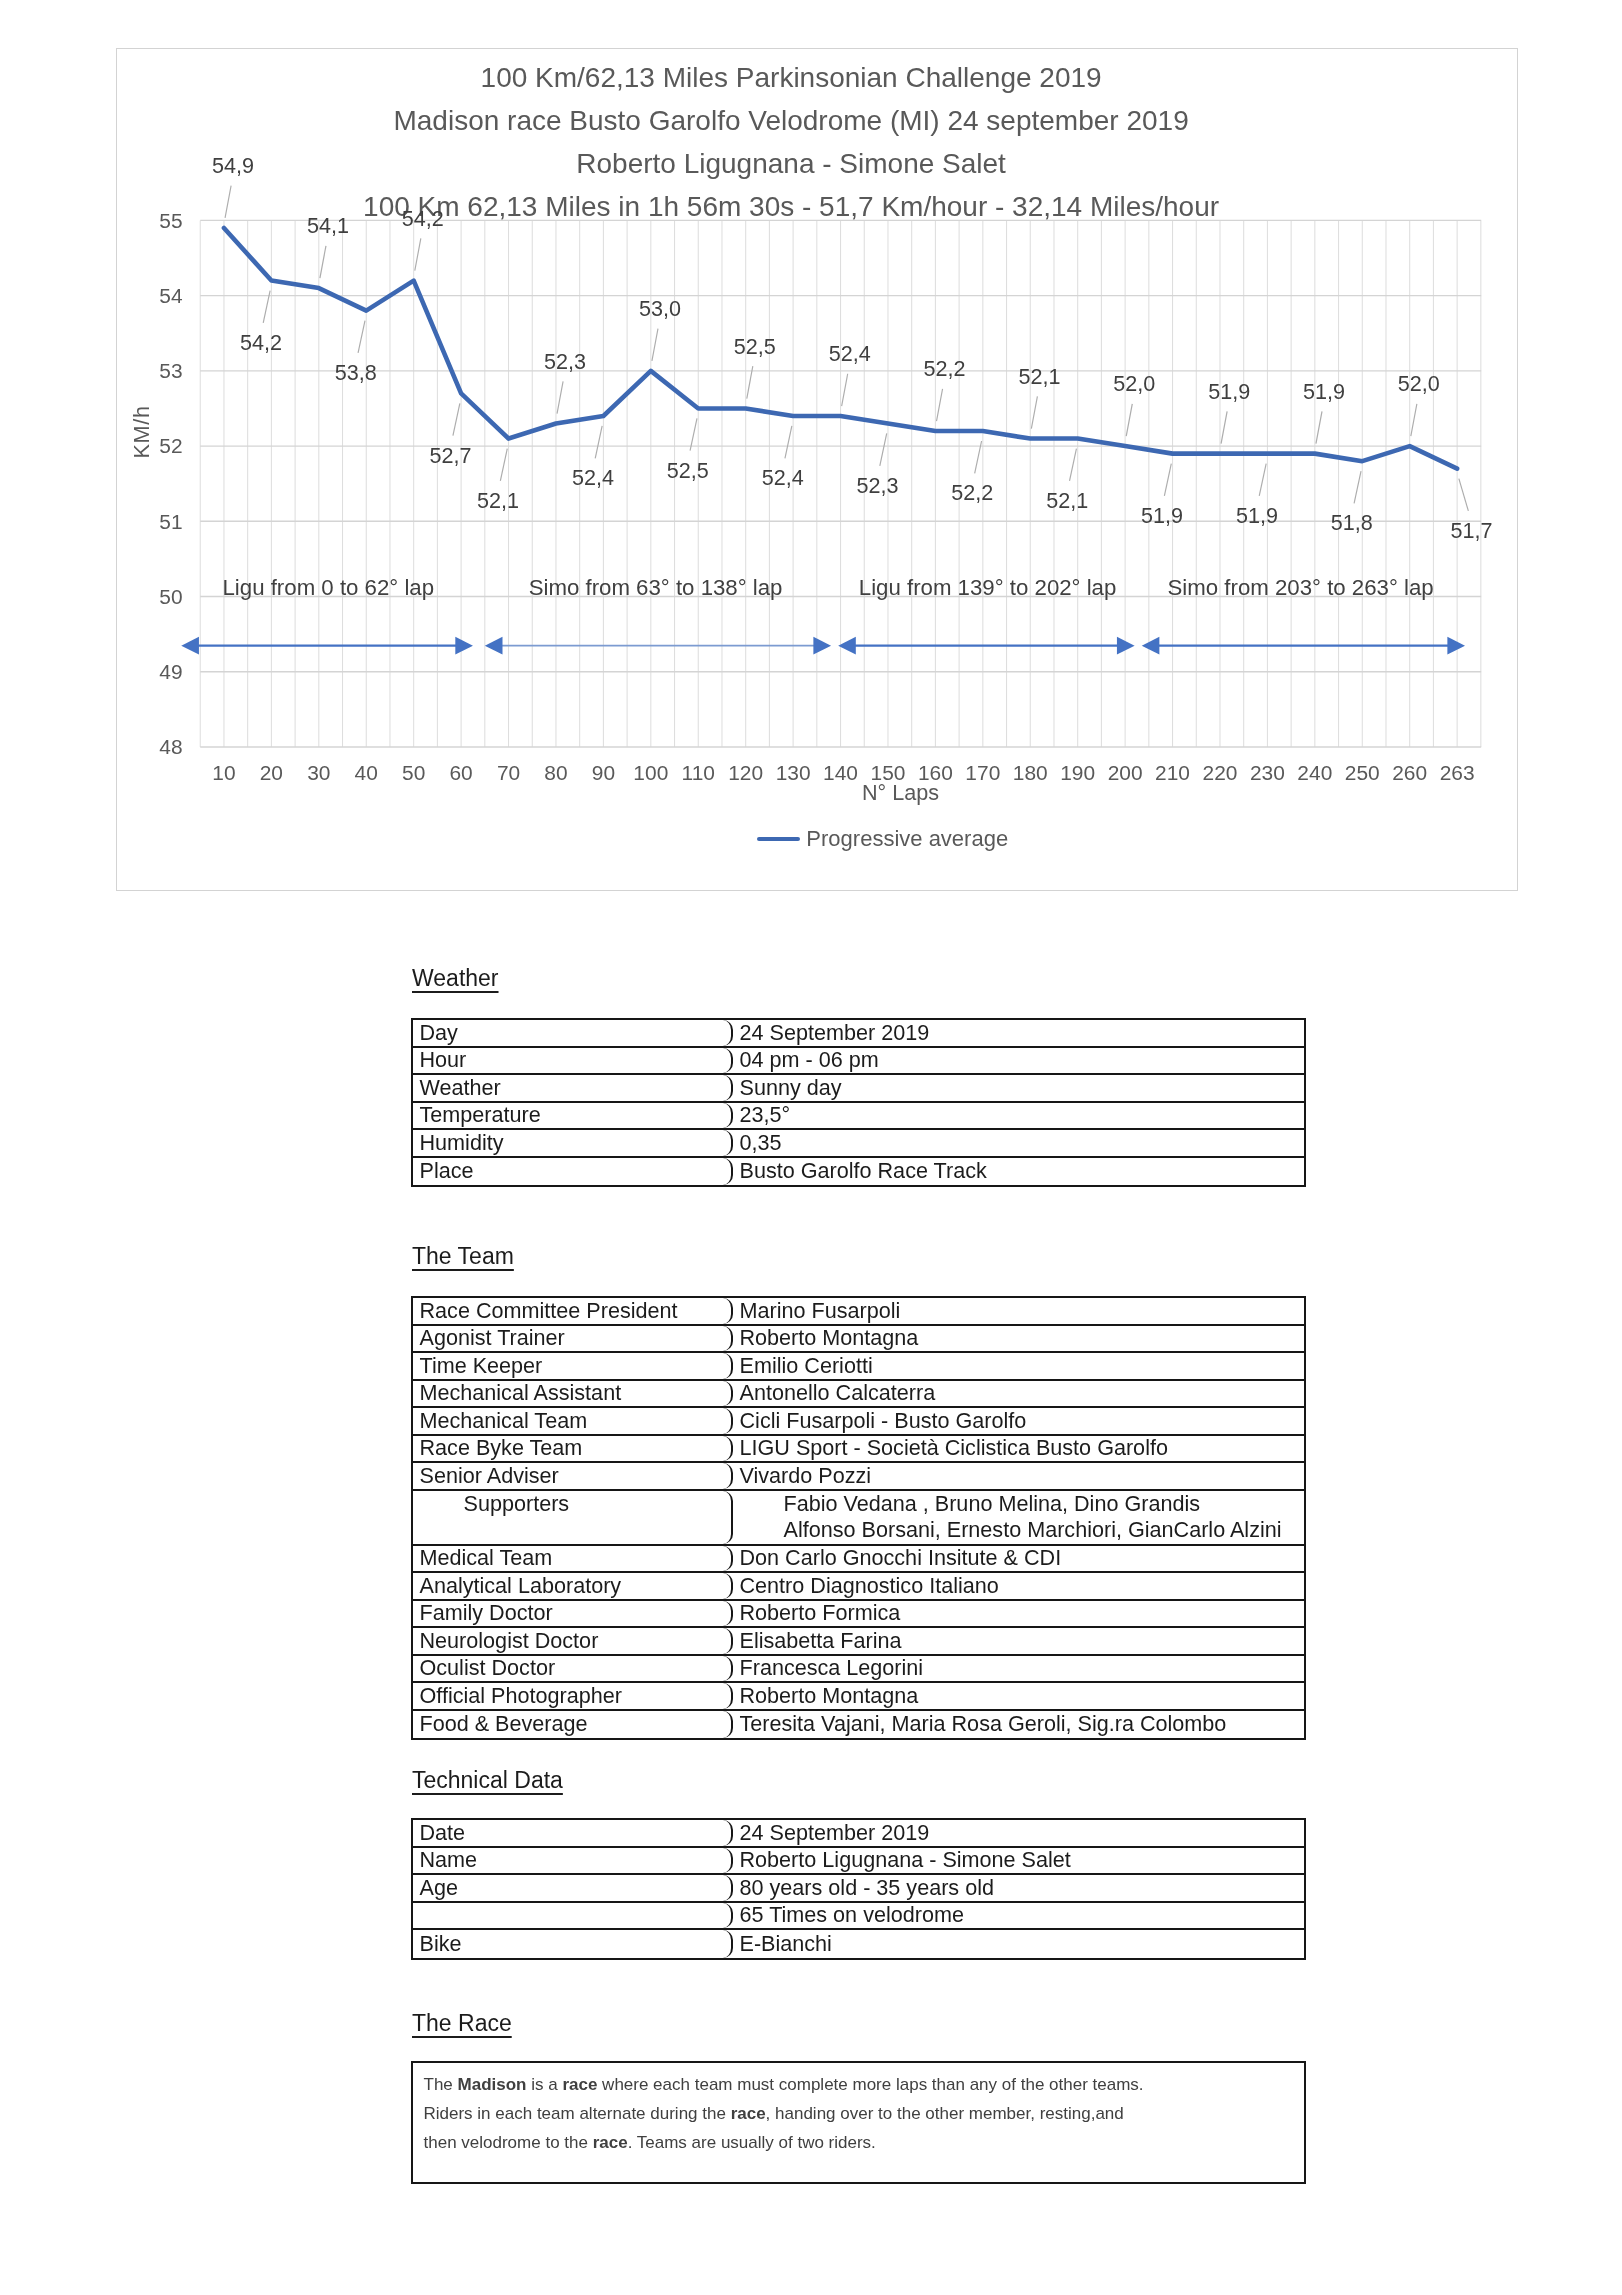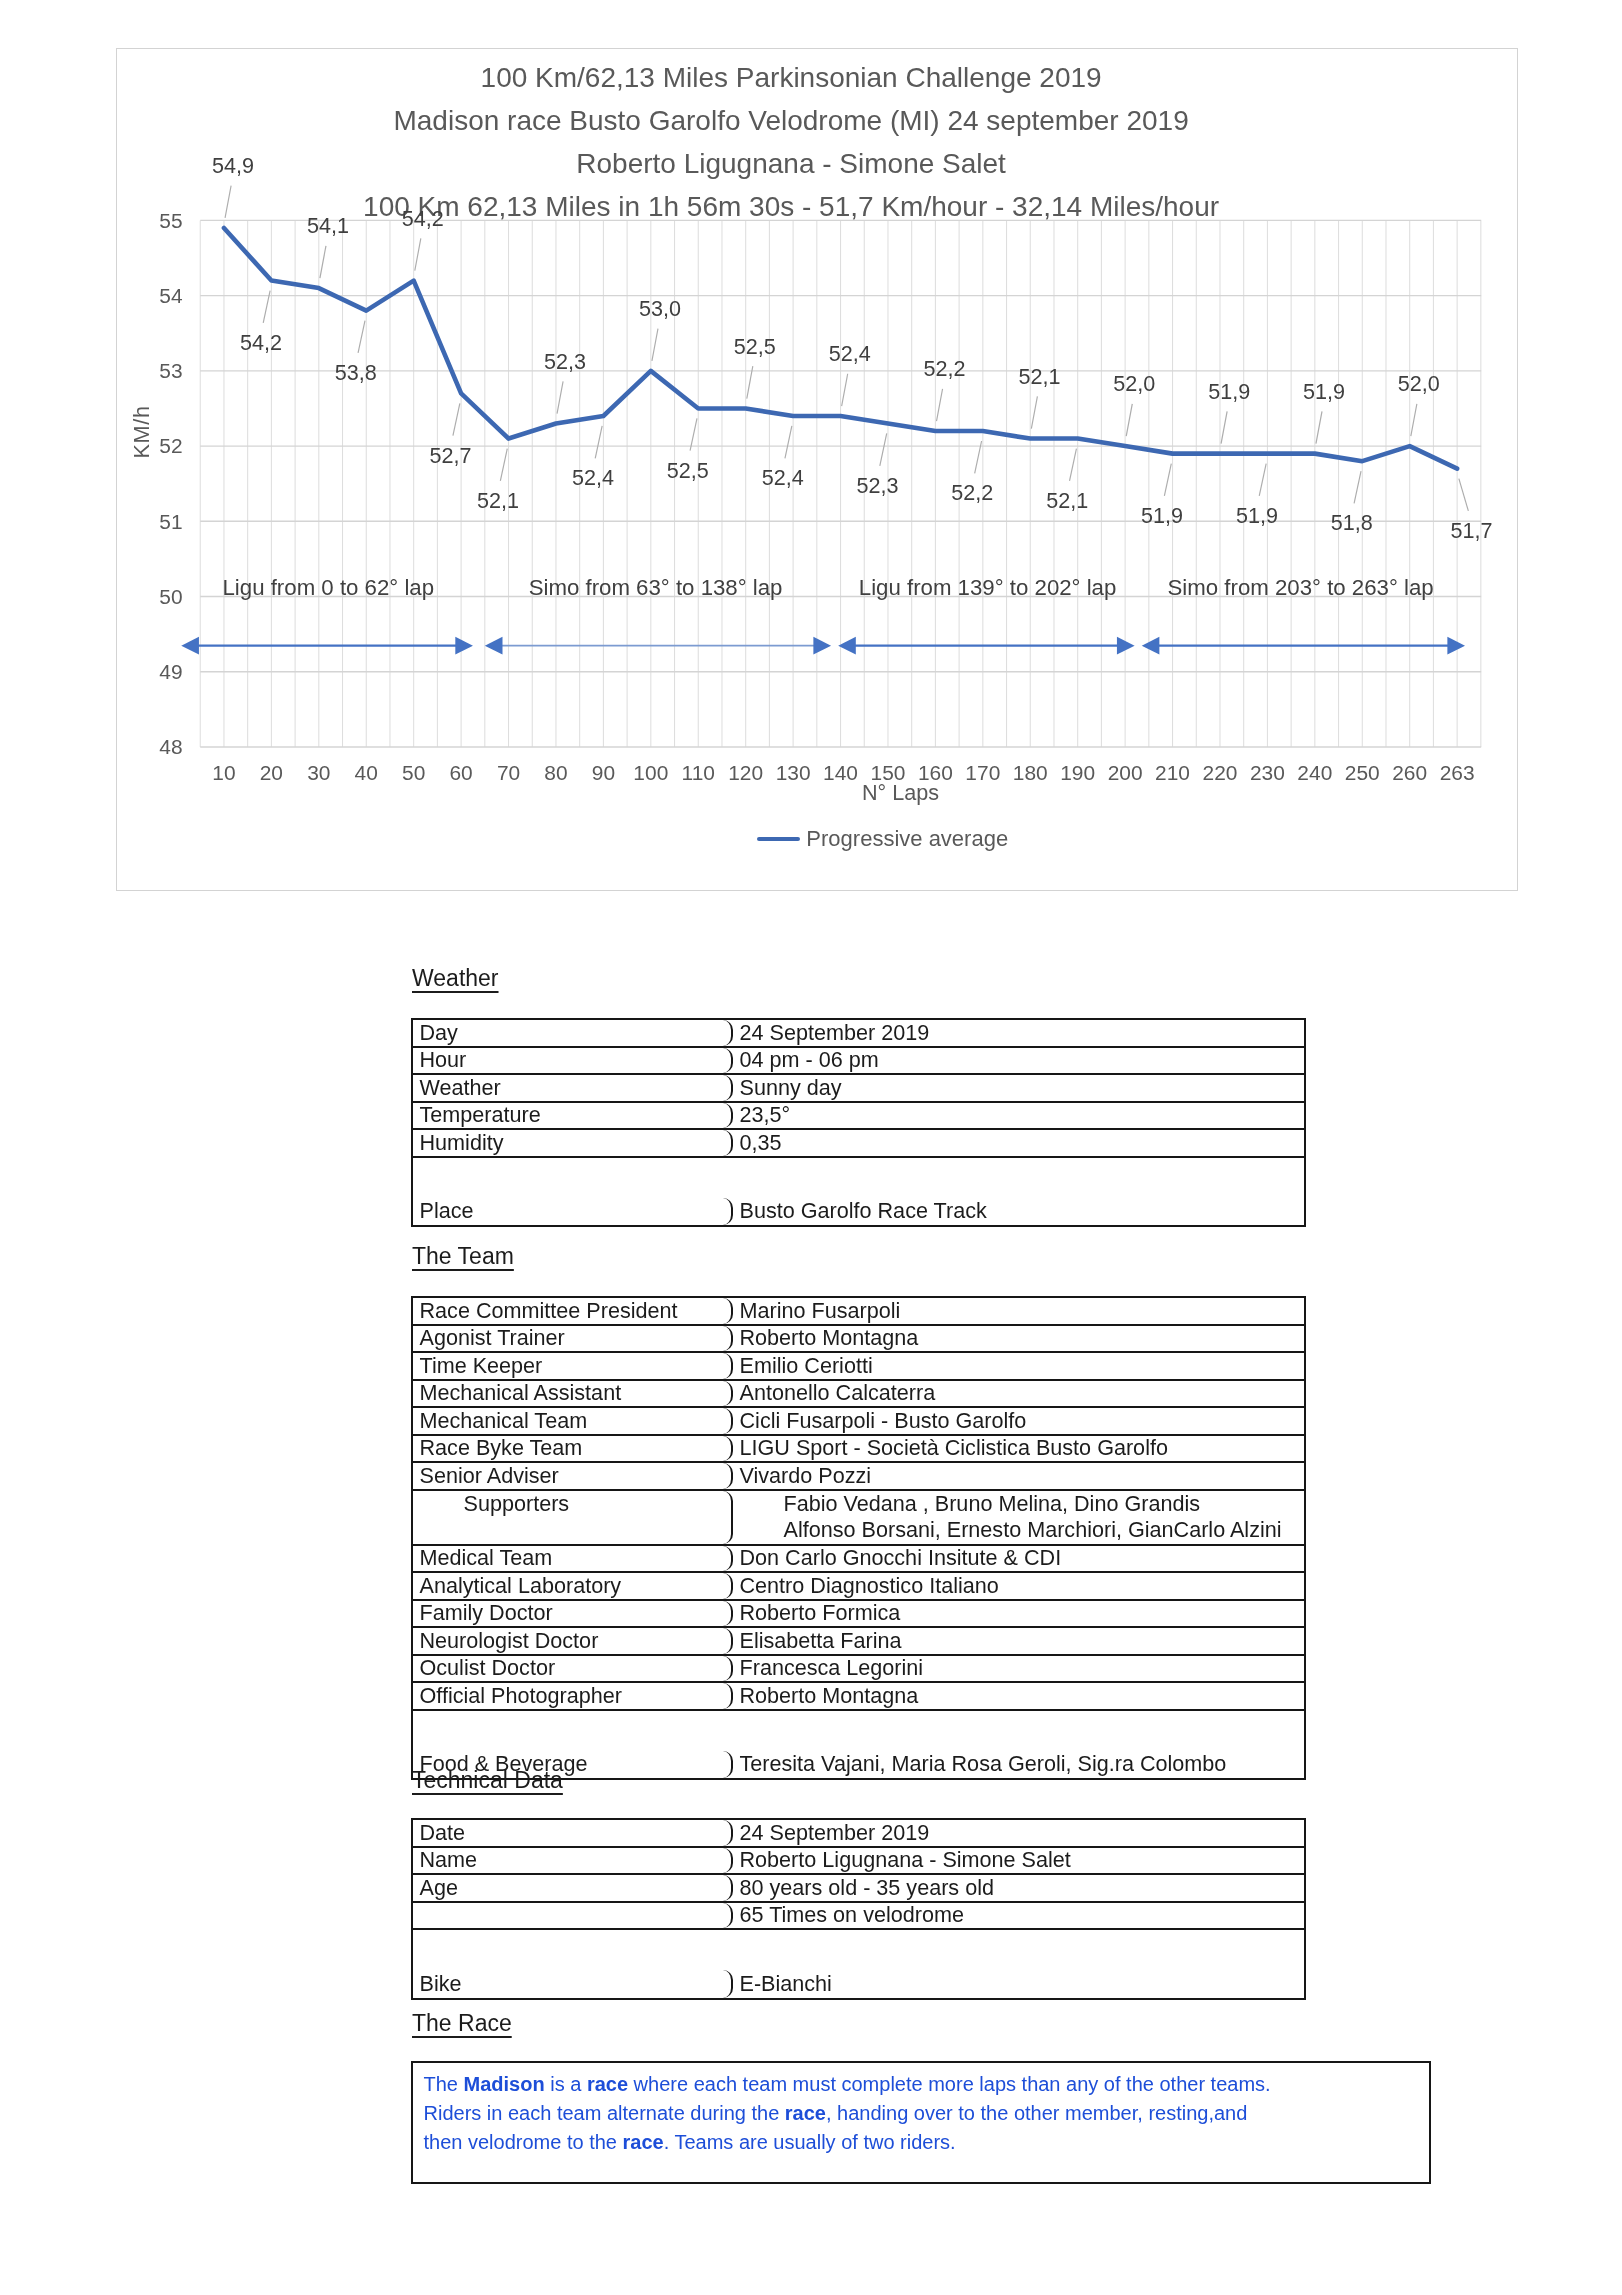--- a/index.html
+++ b/index.html
@@ -20,31 +20,31 @@
           align-items:center;justify-content:center;gap:6.5px;}
   .legend .swatch{width:43px;height:3.9px;background:#3d68b2;border-radius:2px;flex:none;}
   .legend .lbl{font-size:22px;color:#595959;}
 
   
   .section-heading{position:absolute;left:412px;font-size:23px;color:#1c1c1c;
                    text-decoration:underline;text-decoration-thickness:2px;text-underline-offset:4.6px;}
   .dtable{position:absolute;left:411px;width:895px;border:2.6px solid #161616;
           box-sizing:border-box;background:#fff;}
   .t-row{display:flex;height:27.5px;border-bottom:2px solid #161616;box-sizing:border-box;}
-  .t-row:last-child{border-bottom:none;margin-top:40px;}
+  .t-row:last-child{border-bottom:none;}
   .t-row.tall{height:55px;}
   .t-cell{font-size:21.6px;color:#1c1c1c;display:flex;align-items:center;
           padding-left:6.5px;box-sizing:border-box;overflow:hidden;white-space:nowrap;}
   .t-label{width:320px;border-right:2px solid #161616;flex:none;border-radius:10px;}
   .t-value{flex:1;}
   .tall .t-cell{flex-direction:column;align-items:flex-start;justify-content:flex-start;}
   .ln{height:26px;display:flex;align-items:center;margin-left:44px;}
-  .race-box{position:absolute;left:411px;top:2061px;width:1020px;height:123px;
+  .race-box{position:absolute;left:411px;top:2061px;width:895px;height:123px;
             border:2.6px solid #161616;box-sizing:border-box;padding:6.5px 10.5px;
-            font-size:20px;color:#1d4ed8;}
+            font-size:17px;color:#404040;}
   .race-box .rline{line-height:29.4px;white-space:nowrap;}
   .race-box b{font-weight:700;}
 </style>
 </head>
 <body>
 
 <div class="page">
 
   <div class="chart-box">
     <div class="chart-titles">

